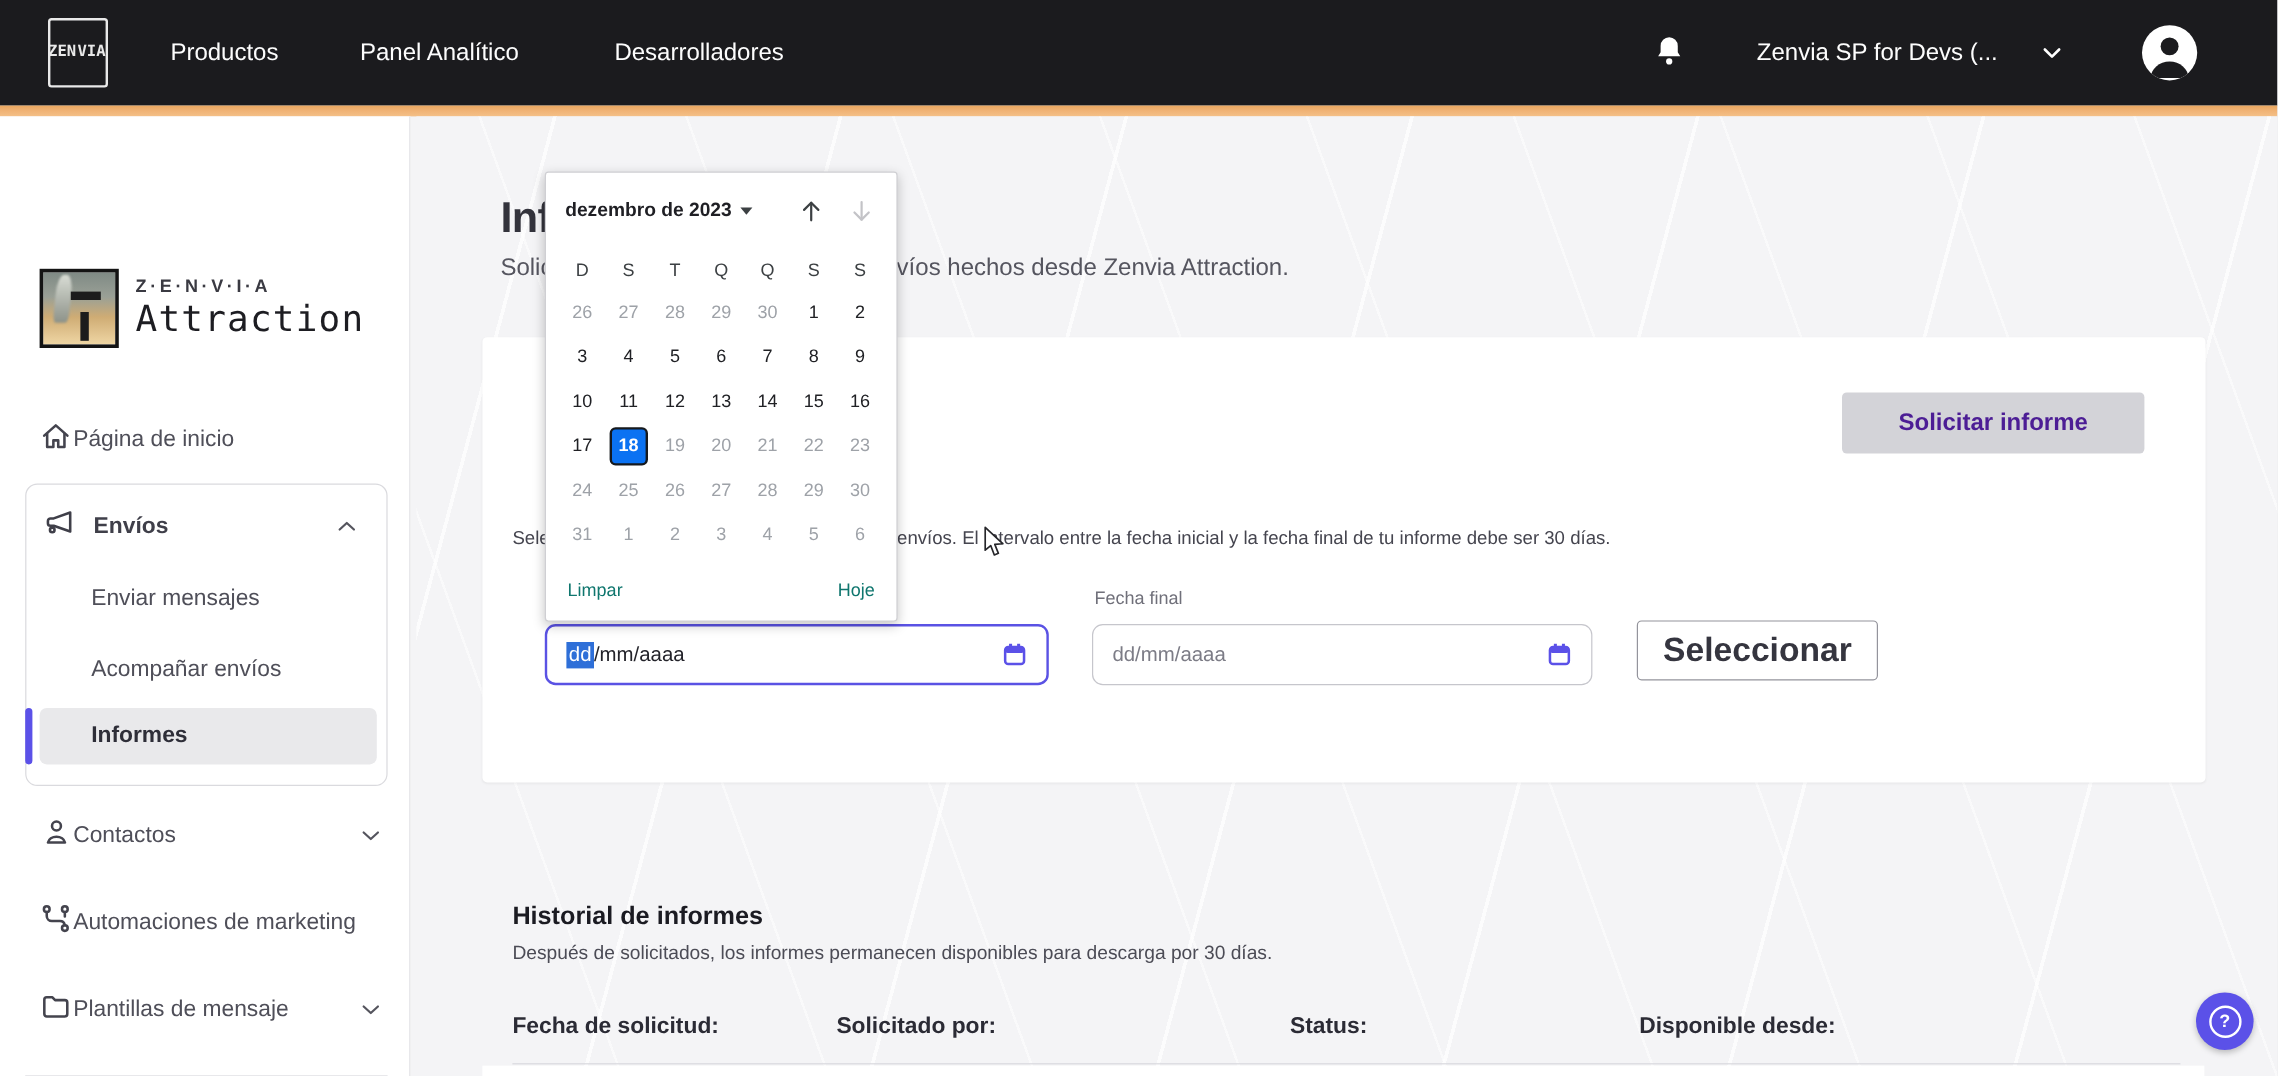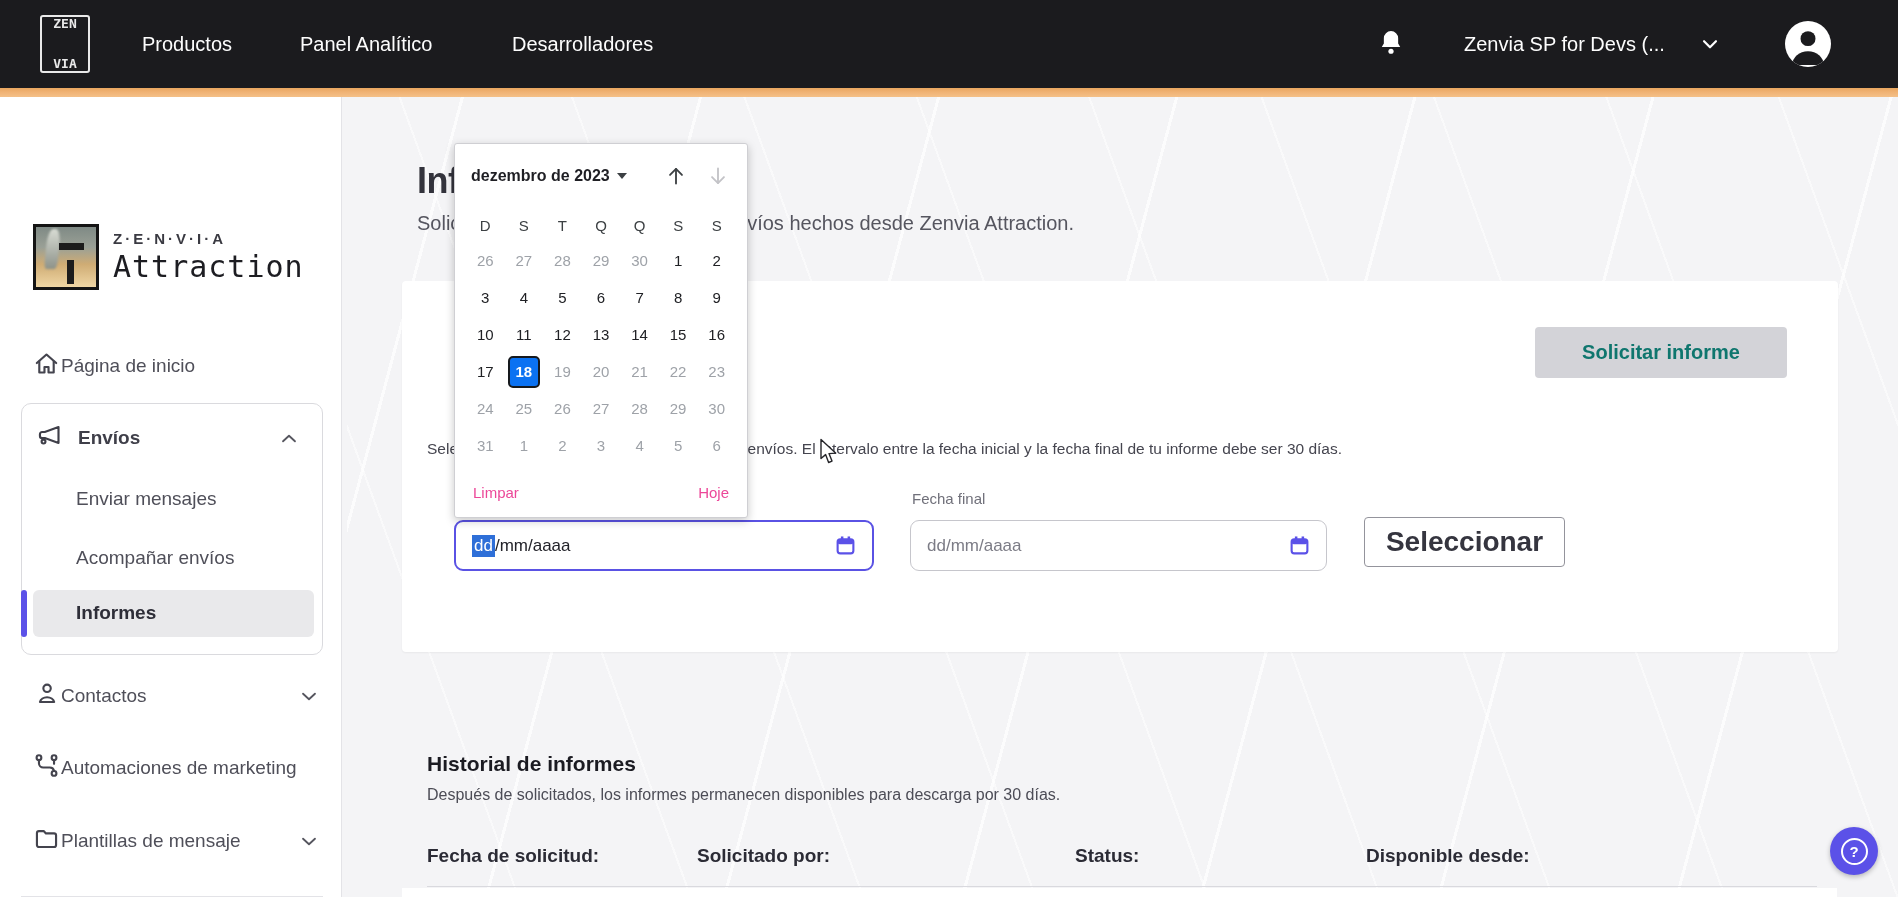--- a/index.html
+++ b/index.html
@@ -2,21 +2,21 @@
 <html><head>
 <meta charset="utf-8">
 <style>
   html,body{margin:0;padding:0;}
   body{font-family:"Liberation Sans",sans-serif;background:#e9e9ec;}
   .stage{position:relative;width:1898px;height:897px;overflow:hidden;background:#f4f4f6;}
 
   
   .topnav{position:absolute;left:0;top:0;width:1898px;height:88px;background:#1b1b1e;}
   .zlogo{position:absolute;left:40px;top:15px;width:46px;height:54px;border:2px solid #e9e9e9;border-radius:3px;
-         display:flex;flex-direction:column;align-items:center;justify-content:space-between;gap:1px;
+         display:flex;flex-direction:row;align-items:center;justify-content:flex-end;gap:1px;
          font-family:"DejaVu Sans Mono",monospace;color:#e9e9e9;font-size:13px;font-weight:bold;line-height:1.1;}
   .nav-item{position:absolute;top:0;height:88px;display:flex;align-items:center;color:#fdfdfd;font-size:20px;cursor:pointer;}
   .bell{position:absolute;left:1378px;top:28px;}
   .acct{position:absolute;left:1464px;top:0;height:88px;display:flex;align-items:center;color:#fdfdfd;font-size:20px;}
   .acct-chev{position:absolute;left:1698px;top:33px;}
   .avatar{position:absolute;left:1785px;top:21px;width:46px;height:46px;border-radius:50%;background:#fff;overflow:hidden;}
 
   
   .orange-bar{position:absolute;left:0;top:88px;width:1898px;height:9px;
               background:linear-gradient(180deg,#e9a75f 0%,#f0b274 45%,#f4c088 100%);}
@@ -46,21 +46,21 @@
 
   
   .main-bg{position:absolute;left:347px;top:97px;width:1551px;height:800px;background-color:#f4f4f6;
     background-image:
       repeating-linear-gradient(105deg, rgba(255,255,255,0) 0 110px, rgba(255,255,255,0.75) 110px 113px, rgba(255,255,255,0) 113px 230px),
       repeating-linear-gradient(70deg, rgba(255,255,255,0) 0 160px, rgba(255,255,255,0.5) 160px 162px);}
   .page-title{position:absolute;left:417px;top:160px;font-size:36px;font-weight:600;color:#33333c;letter-spacing:-0.5px;}
   .page-subtitle{position:absolute;left:417px;top:212px;font-size:20px;color:#55555f;}
   .card{position:absolute;left:402px;top:281px;width:1436px;height:371px;background:#ffffff;border-radius:4px;box-shadow:0 1px 2px rgba(0,0,0,0.05);}
   .btn-request{position:absolute;left:1535px;top:327px;width:252px;height:51px;background:#d3d3d8;border:none;border-radius:4px;
-               color:#0f766e;font-size:20px;font-weight:bold;font-family:"Liberation Sans",sans-serif;cursor:default;}
+               color:#4c1d95;font-size:20px;font-weight:bold;font-family:"Liberation Sans",sans-serif;cursor:default;}
   .period-hint{position:absolute;left:427px;top:440px;font-size:15.5px;color:#45454f;white-space:nowrap;}
   .fecha-label{position:absolute;left:912px;top:490px;font-size:15px;color:#70707a;}
   .date-input{position:absolute;top:520px;height:51px;box-sizing:border-box;background:#fff;border-radius:9px;
               display:flex;align-items:center;padding:0 16px;font-size:17px;cursor:text;}
   .date-start{left:454px;width:420px;border:2px solid #5a52e4;}
   .date-end{left:910px;width:417px;border:1px solid #c6c6cc;color:#7c7c86;}
   .seg-sel{background:#2e6fd8;color:#ffffff;padding:1px 2px;}
   .seg-rest{color:#23232a;}
   .cal-ico{margin-left:auto;display:flex;}
   .btn-select{position:absolute;left:1364px;top:517px;width:201px;height:50px;background:#ffffff;border:1px solid #94949c;border-radius:4px;
@@ -84,21 +84,21 @@
   .cal-arrow{cursor:pointer;display:flex;}
   .cal-weekdays,.cal-grid{display:grid;grid-template-columns:repeat(7,1fr);padding:0 11px;}
   .cal-weekdays{margin-top:10px;}
   .cal-wd{height:34px;display:flex;align-items:center;justify-content:center;font-size:15px;color:#3c4043;}
   .cal-day{height:37px;display:flex;align-items:center;justify-content:center;font-size:15px;color:#202125;cursor:pointer;}
   .cal-day.muted{color:#9ea2a8;}
   .cal-day.selected{color:#ffffff;font-weight:bold;}
   .cal-day.selected .pill{background:#0b72f2;border:2px solid #16191d;border-radius:5px;width:28px;height:28px;
                           display:flex;align-items:center;justify-content:center;}
   .cal-footer{margin-top:auto;display:flex;justify-content:space-between;padding:0 18px 16px 18px;font-size:15px;}
-  .cal-link{color:#ec4899;cursor:pointer;}
+  .cal-link{color:#0f766e;cursor:pointer;}
 
   
   .help-fab{position:absolute;left:1830px;top:827px;width:48px;height:48px;border-radius:50%;background:#5b51e8;
             display:flex;align-items:center;justify-content:center;cursor:pointer;box-shadow:0 2px 5px rgba(0,0,0,0.25);}
   .help-ring{width:27px;height:27px;border:2.5px solid #ffffff;border-radius:50%;box-sizing:border-box;
              display:flex;align-items:center;justify-content:center;color:#ffffff;font-size:15px;font-weight:bold;}
   .mouse-cursor{position:absolute;left:818px;top:438px;z-index:9;pointer-events:none;}
 </style>
 </head>
 <body>

